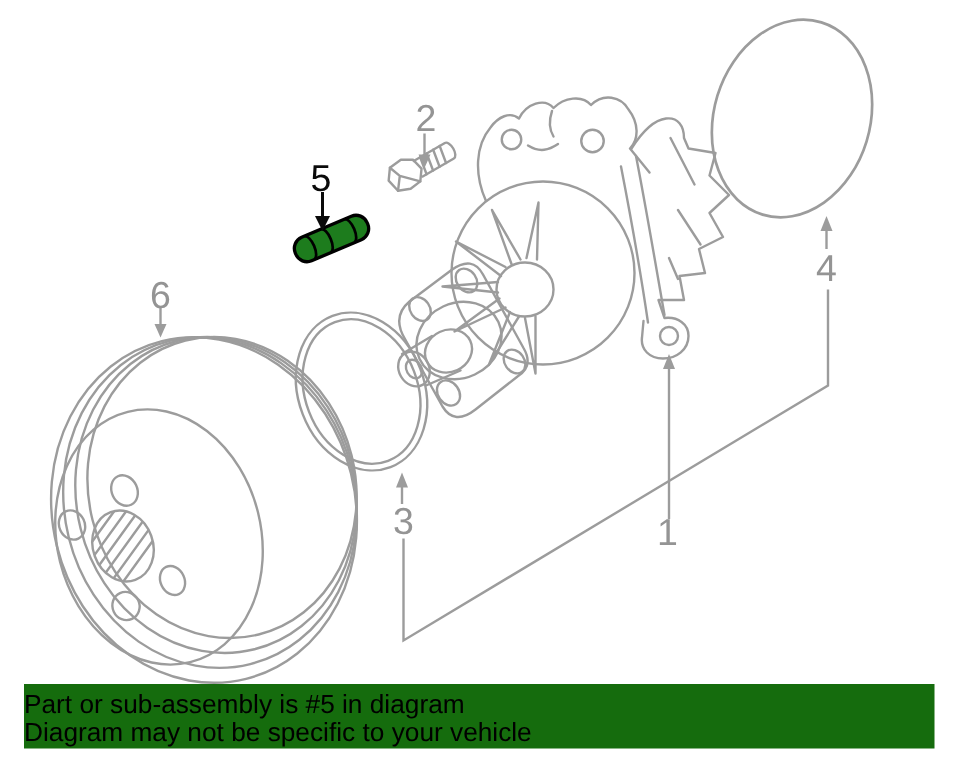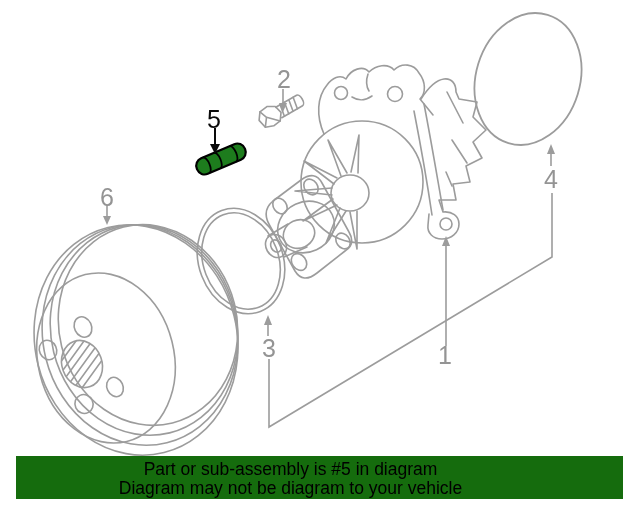--- a/index.html
+++ b/index.html
@@ -20,21 +20,21 @@
   .banner {
     position:absolute;
     left:16px; top:456px;
     width:607px; height:43px;
     box-sizing:border-box;
     background:#156c0d;
     color:#000000;
     display:flex;
     flex-direction:column;
     justify-content:center;
-    align-items:center;
+    align-items:flex-start;
     padding-top:3px;
     padding-right:58px;
     font-size:17.5px;
     line-height:19.5px;
     white-space:nowrap;
   }
 </style>
 </head>
 <body>
 
@@ -147,16 +147,16 @@
     <text class="part-label" x="445" y="355" text-anchor="middle" dominant-baseline="central">1</text>
     <text class="part-label" x="284" y="79" text-anchor="middle" dominant-baseline="central">2</text>
     <text class="part-label" x="269" y="348" text-anchor="middle" dominant-baseline="central">3</text>
     <text class="part-label" x="551" y="179" text-anchor="middle" dominant-baseline="central">4</text>
     <text class="part-label-highlight" x="214" y="119" text-anchor="middle" dominant-baseline="central">5</text>
     <text class="part-label" x="107" y="197" text-anchor="middle" dominant-baseline="central">6</text>
   </svg>
 
   <div class="banner">
     <div>Part or sub-assembly is #5 in diagram</div>
-    <div>Diagram may not be diagram to your vehicle</div>
+    <div>Diagram may not be specific to your vehicle</div>
   </div>
 
 </div>
 
 </body></html>

